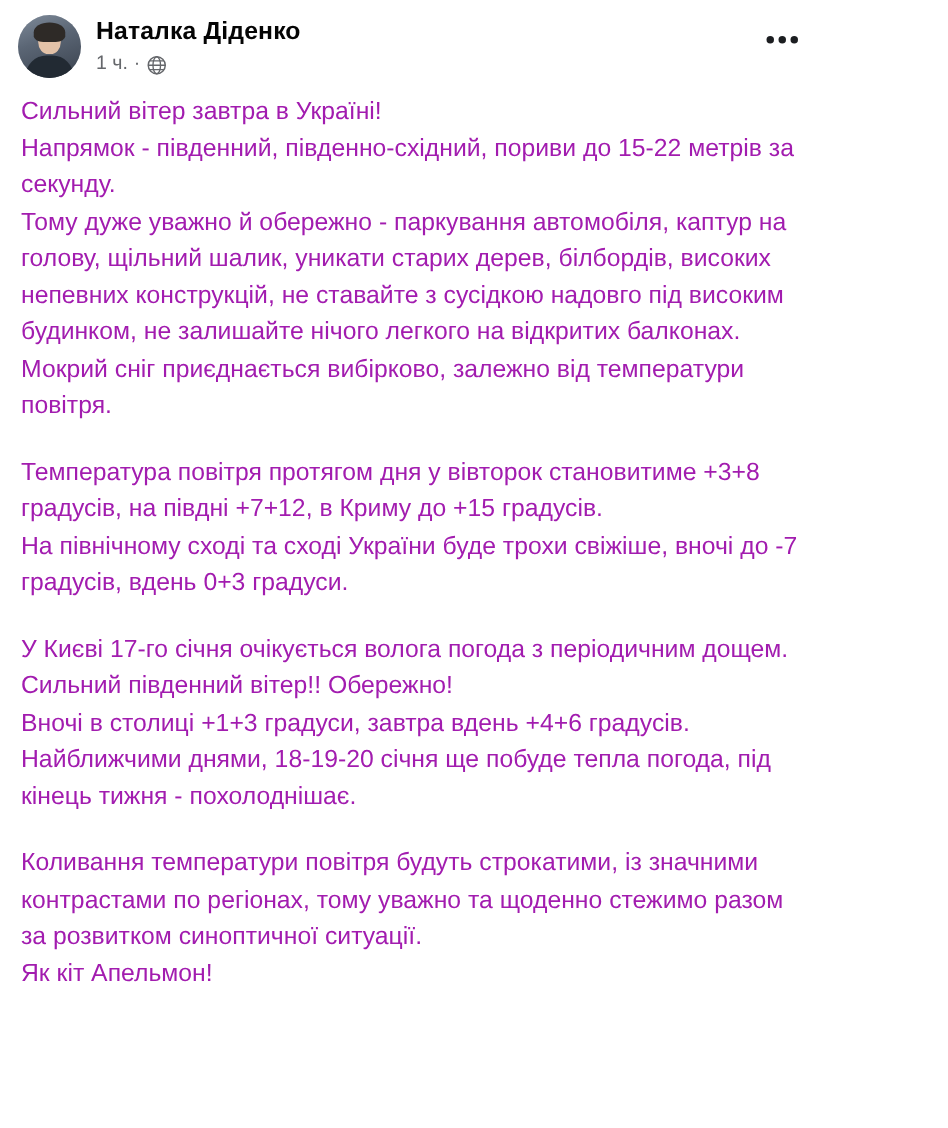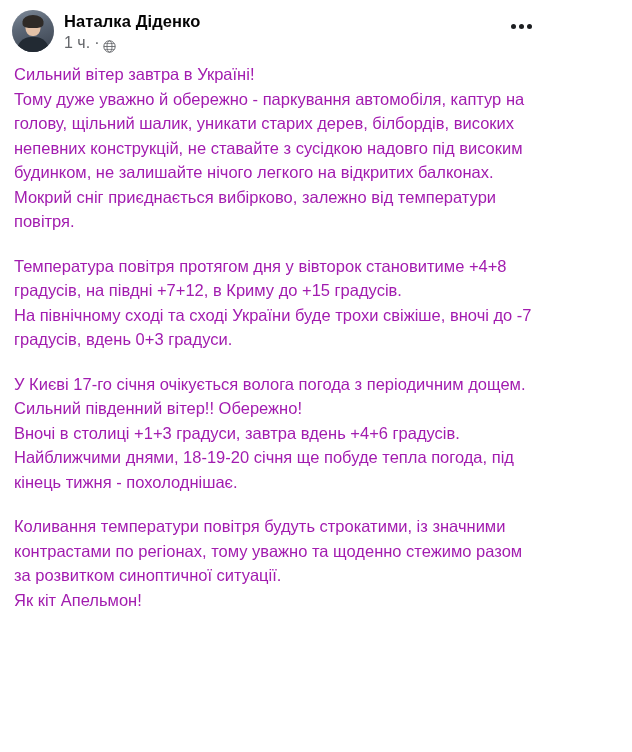--- a/index.html
+++ b/index.html
@@ -80,21 +80,21 @@
     font-size: 16.5px;
     font-weight: bold;
     color: #050505;
     line-height: 20px;
     letter-spacing: 0.1px;
   }
   .meta-line {
     display: flex;
     align-items: center;
     margin-top: 3px;
-    font-size: 16px;
+    font-size: 13px;
     color: #65676b;
   }
   .meta-time {
     color: #65676b;
   }
   .meta-dot {
     margin: 0 4px;
     color: #65676b;
   }
   .globe-icon {
@@ -172,23 +172,24 @@
     <div class="menu-button">
       <span class="menu-dot"></span>
       <span class="menu-dot"></span>
       <span class="menu-dot"></span>
     </div>
 
   </div>
 
   <div class="post-body">
     <p class="para">Сильний вітер завтра в Україні!</p>
+    <p class="para">Напрямок - південний, південно-східний, пориви до 15-22 метрів за секунду.</p>
     <p class="para">Тому дуже уважно й обережно - паркування автомобіля, каптур на голову, щільний шалик, уникати старих дерев, білбордів, високих непевних конструкцій, не ставайте з сусідкою надовго під високим будинком, не залишайте нічого легкого на відкритих балконах.</p>
     <p class="para">Мокрий сніг приєднається вибірково, залежно від температури повітря.</p>
-    <p class="para spaced">Температура повітря протягом дня у вівторок становитиме +4+8 градусів, на півдні +7+12, в Криму до +15 градусів.</p>
+    <p class="para spaced">Температура повітря протягом дня у вівторок становитиме +3+8 градусів, на півдні +7+12, в Криму до +15 градусів.</p>
     <p class="para">На північному сході та сході України буде трохи свіжіше, вночі до -7 градусів, вдень 0+3 градуси.</p>
     <p class="para spaced">У Києві 17-го січня очікується волога погода з періодичним дощем. Сильний південний вітер!! Обережно!</p>
     <p class="para">Вночі в столиці +1+3 градуси, завтра вдень +4+6 градусів.</p>
     <p class="para">Найближчими днями, 18-19-20 січня ще побуде тепла погода, під кінець тижня - похолоднішає.</p>
     <p class="para spaced">Коливання температури повітря будуть строкатими, із значними контрастами по регіонах, тому уважно та щоденно стежимо разом за розвитком синоптичної ситуації.</p>
     <p class="para">Як кіт Апельмон!</p>
   </div>
 
 </div>
 

